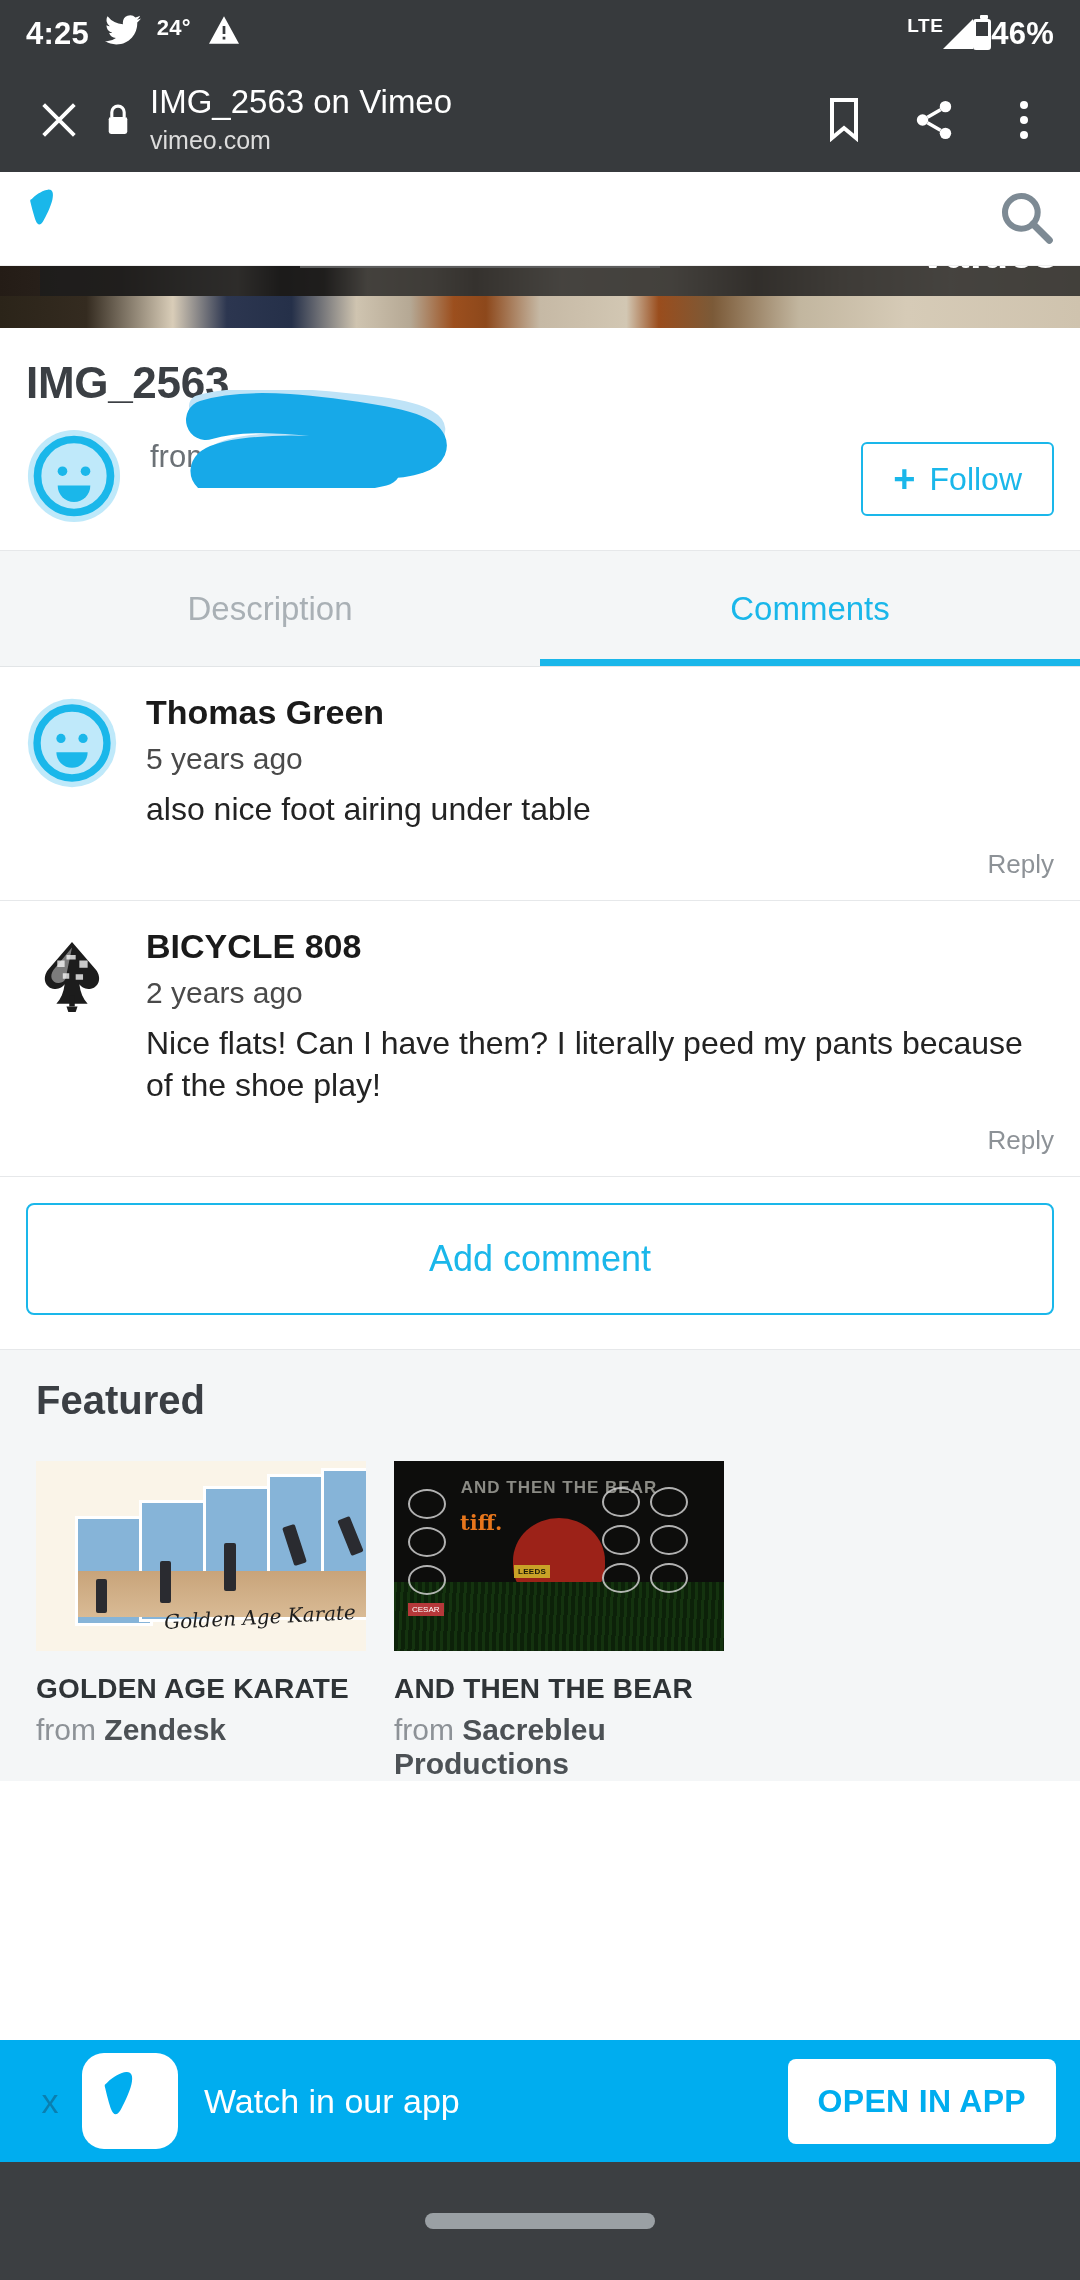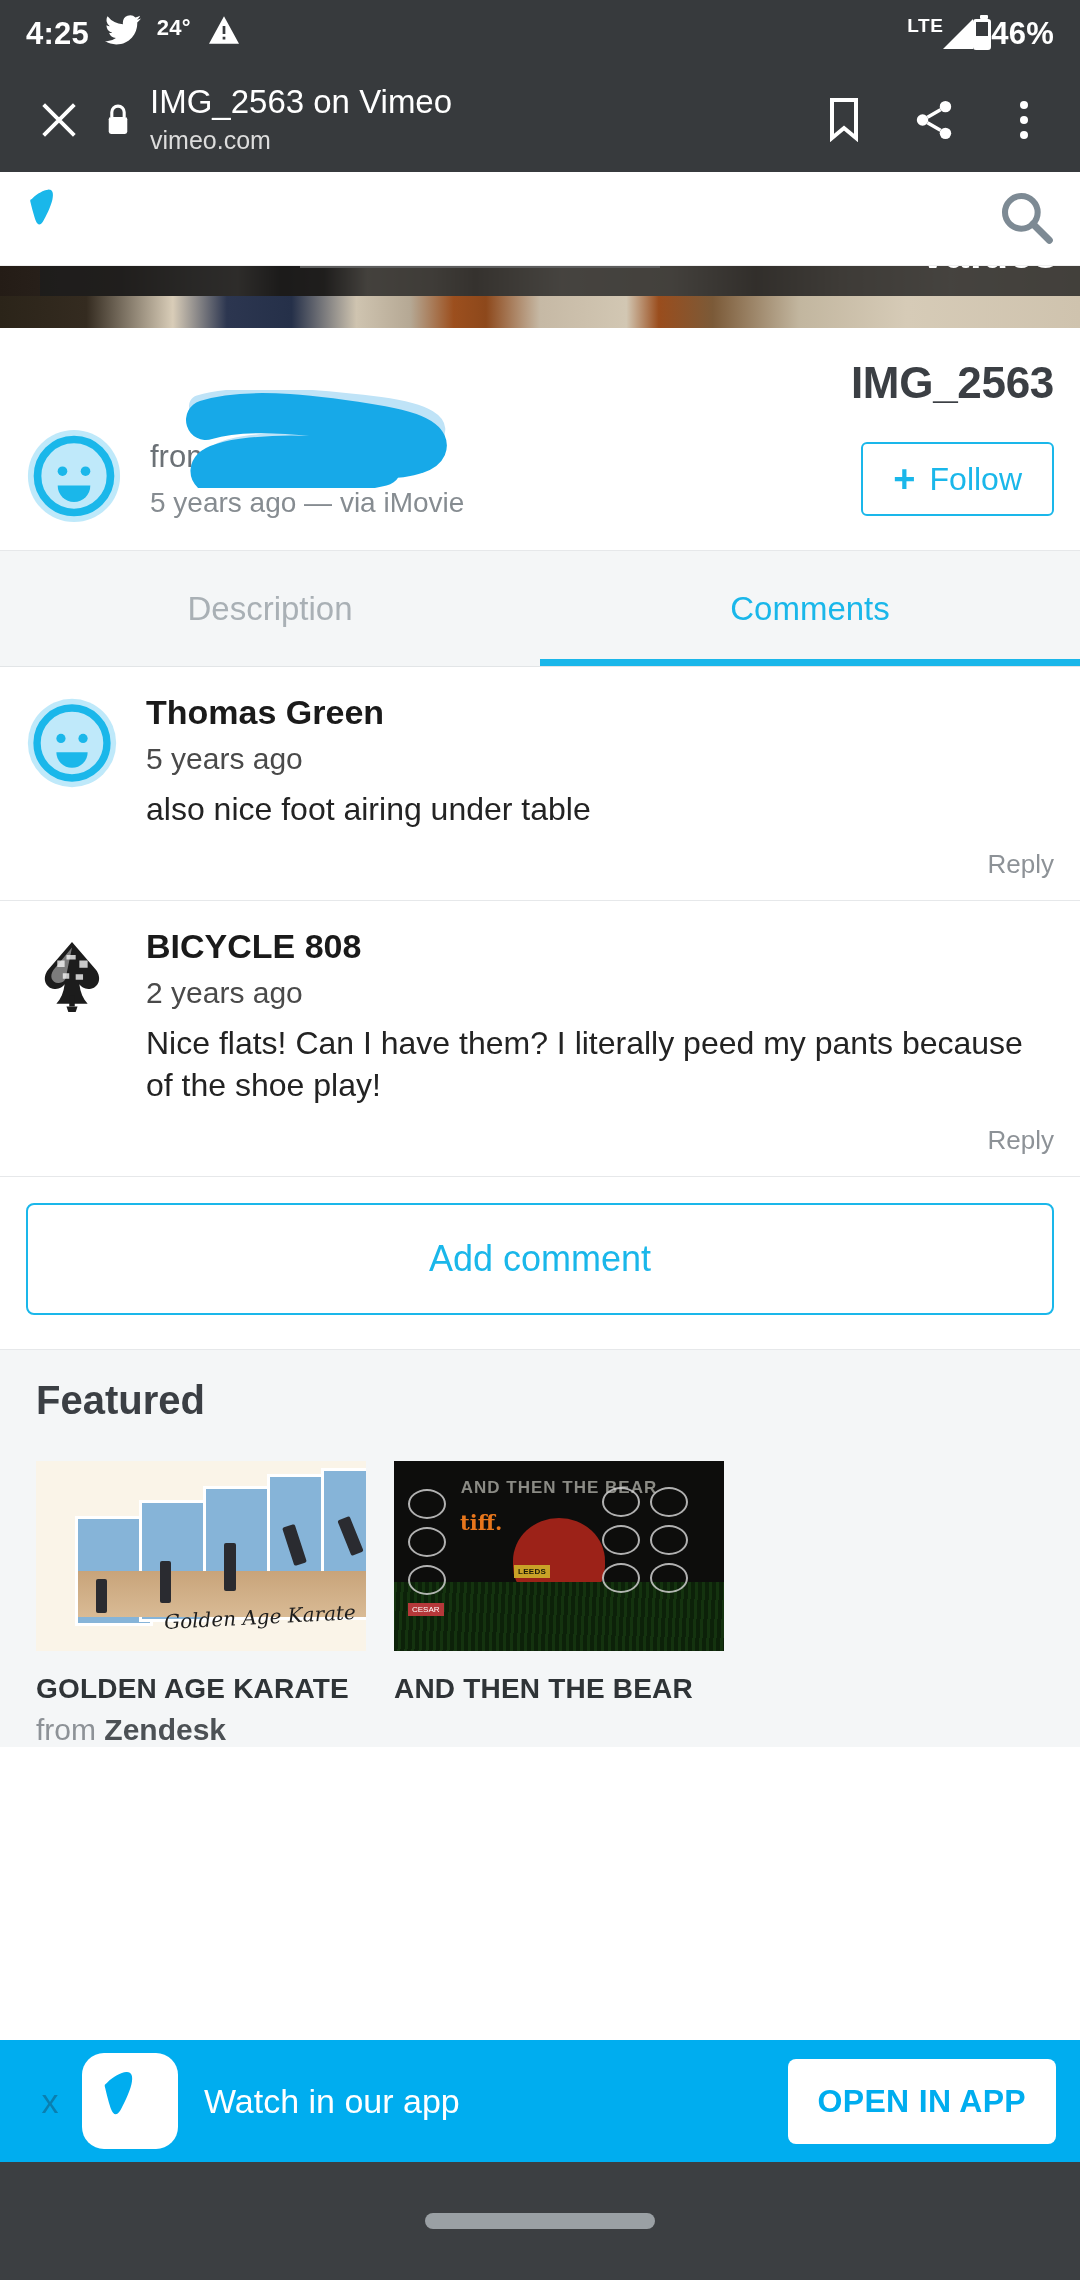--- a/index.html
+++ b/index.html
@@ -69,21 +69,21 @@
     font-size:42px; font-weight:700; letter-spacing:1px; white-space:nowrap;
   }
   .vs-scrub { position:absolute; left:300px; top:-2px; width:360px; height:4px; background:#5d5d5d; }
   .vs-legs { position:absolute; left:0; right:0; bottom:0; height:32px;
     background:linear-gradient(90deg,#2b2419 0%,#342b20 8%,#d9cdb8 16%,#2c3650 21%,#253049 27%,
       #cfc4b0 33%,#b5a894 38%,#9c4f1e 42%,#8d481b 45%,#c6b9a5 50%,#d2c7b3 58%,
       #9a4d1d 61%,#7b5a38 66%,#c2b69f 74%,#d6cbb7 84%,#cfc3ae 100%); }
 
   
   .vinfo { background:#fff; padding:30px 26px 26px 26px; border-bottom:1px solid #e6e8ea; }
-  .vtitle { font-size:44px; font-weight:700; color:#3b3f44; letter-spacing:-.3px;text-align:right; }
+  .vtitle { font-size:44px; font-weight:700; color:#3b3f44; letter-spacing:-.3px; }
   .vrow { display:flex; align-items:flex-start; margin-top:16px; }
   .avatar-big { width:96px; height:96px; flex:0 0 96px; margin-top:4px; }
   .vmeta { margin-left:28px; padding-top:14px; flex:1; min-width:0; position:relative; }
   .vfrom { font-size:31px; color:#6b7176; line-height:1.25; }
   .vfrom b { color:#3f4448; font-weight:700; }
   .vsub { font-size:28px; color:#868c91; margin-top:10px; }
   .scribble { position:absolute; left:-20px; top:-34px; width:380px; height:98px; pointer-events:none; }
   .followbtn {
     margin-left:auto; margin-top:18px; align-self:flex-start;
     border:2px solid #1ab7ea; border-radius:6px; color:#1ab7ea;
@@ -276,21 +276,20 @@
           <circle cx="38" cy="45" r="5" fill="#1ab7ea"></circle>
           <circle cx="62" cy="45" r="5" fill="#1ab7ea"></circle>
           <path d="M33 60h34a17 17 0 0 1-34 0z" fill="#1ab7ea"></path>
         </svg>
       </div>
       <div class="vmeta">
         <div class="vfrom">
           <span>from</span>
           <b></b>
         </div>
-        <div class="vsub">5 years ago — via iMovie</div>
         <svg class="scribble" viewBox="0 0 380 98">
           <path d="M70 16c40-12 120-6 180 2 44 6 66 18 48 30-16 11-58 8-96 6-40-2-94 0-112 10-14 8 10 16 44 17 40 1 92-4 126-10" fill="none" stroke="#bfe3f7" stroke-width="22" stroke-linecap="round"></path>
           <path d="M76 30c44-14 118-4 176 6 40 7 58 20 34 28-22 8-66 4-104 2-38-2-90 2-100 12-8 8 16 13 52 12 40-1 88-7 118-14" fill="none" stroke="#17a9e8" stroke-width="40" stroke-linecap="round" stroke-linejoin="round"></path>
         </svg>
       </div>
       <div class="followbtn">
         <span class="plus">+</span>
         <span>Follow</span>
       </div>
     </div>
@@ -386,20 +385,24 @@
           <div class="laurel" style="right:84px;top:26px;"></div>
           <div class="laurel" style="right:36px;top:26px;"></div>
           <div class="laurel" style="right:84px;top:64px;"></div>
           <div class="laurel" style="right:36px;top:64px;"></div>
           <div class="laurel" style="right:84px;top:102px;"></div>
           <div class="laurel" style="right:36px;top:102px;"></div>
           <div class="b-chip" style="left:120px;top:104px;">LEEDS</div>
           <div class="b-chip2" style="left:14px;top:142px;">CESAR</div>
         </div>
         <div class="ft-title">AND THEN THE BEAR</div>
+        <div class="ft-from">
+          <span>from</span>
+          <b>Sacrebleu Productions</b>
+        </div>
       </div>
 
     </div>
   </div>
 
   <div class="appbar">
     <div class="ab-x">x</div>
     <div class="ab-logo">
       <svg width="64" height="66" viewBox="0 0 30 32">
         <path fill="#00adef" d="M4 7c2.8-2.9 6.6-4.9 9.2-5.1 2.4-.2 3.5 1.7 2.5 6-1 4.2-4 10.3-5.5 12.8-1.6 2.5-3.2 2.2-4.2-.3C5 18 3.6 12.4 3 9.8 2.4 7.5 3 8.3 4 7z"></path>

